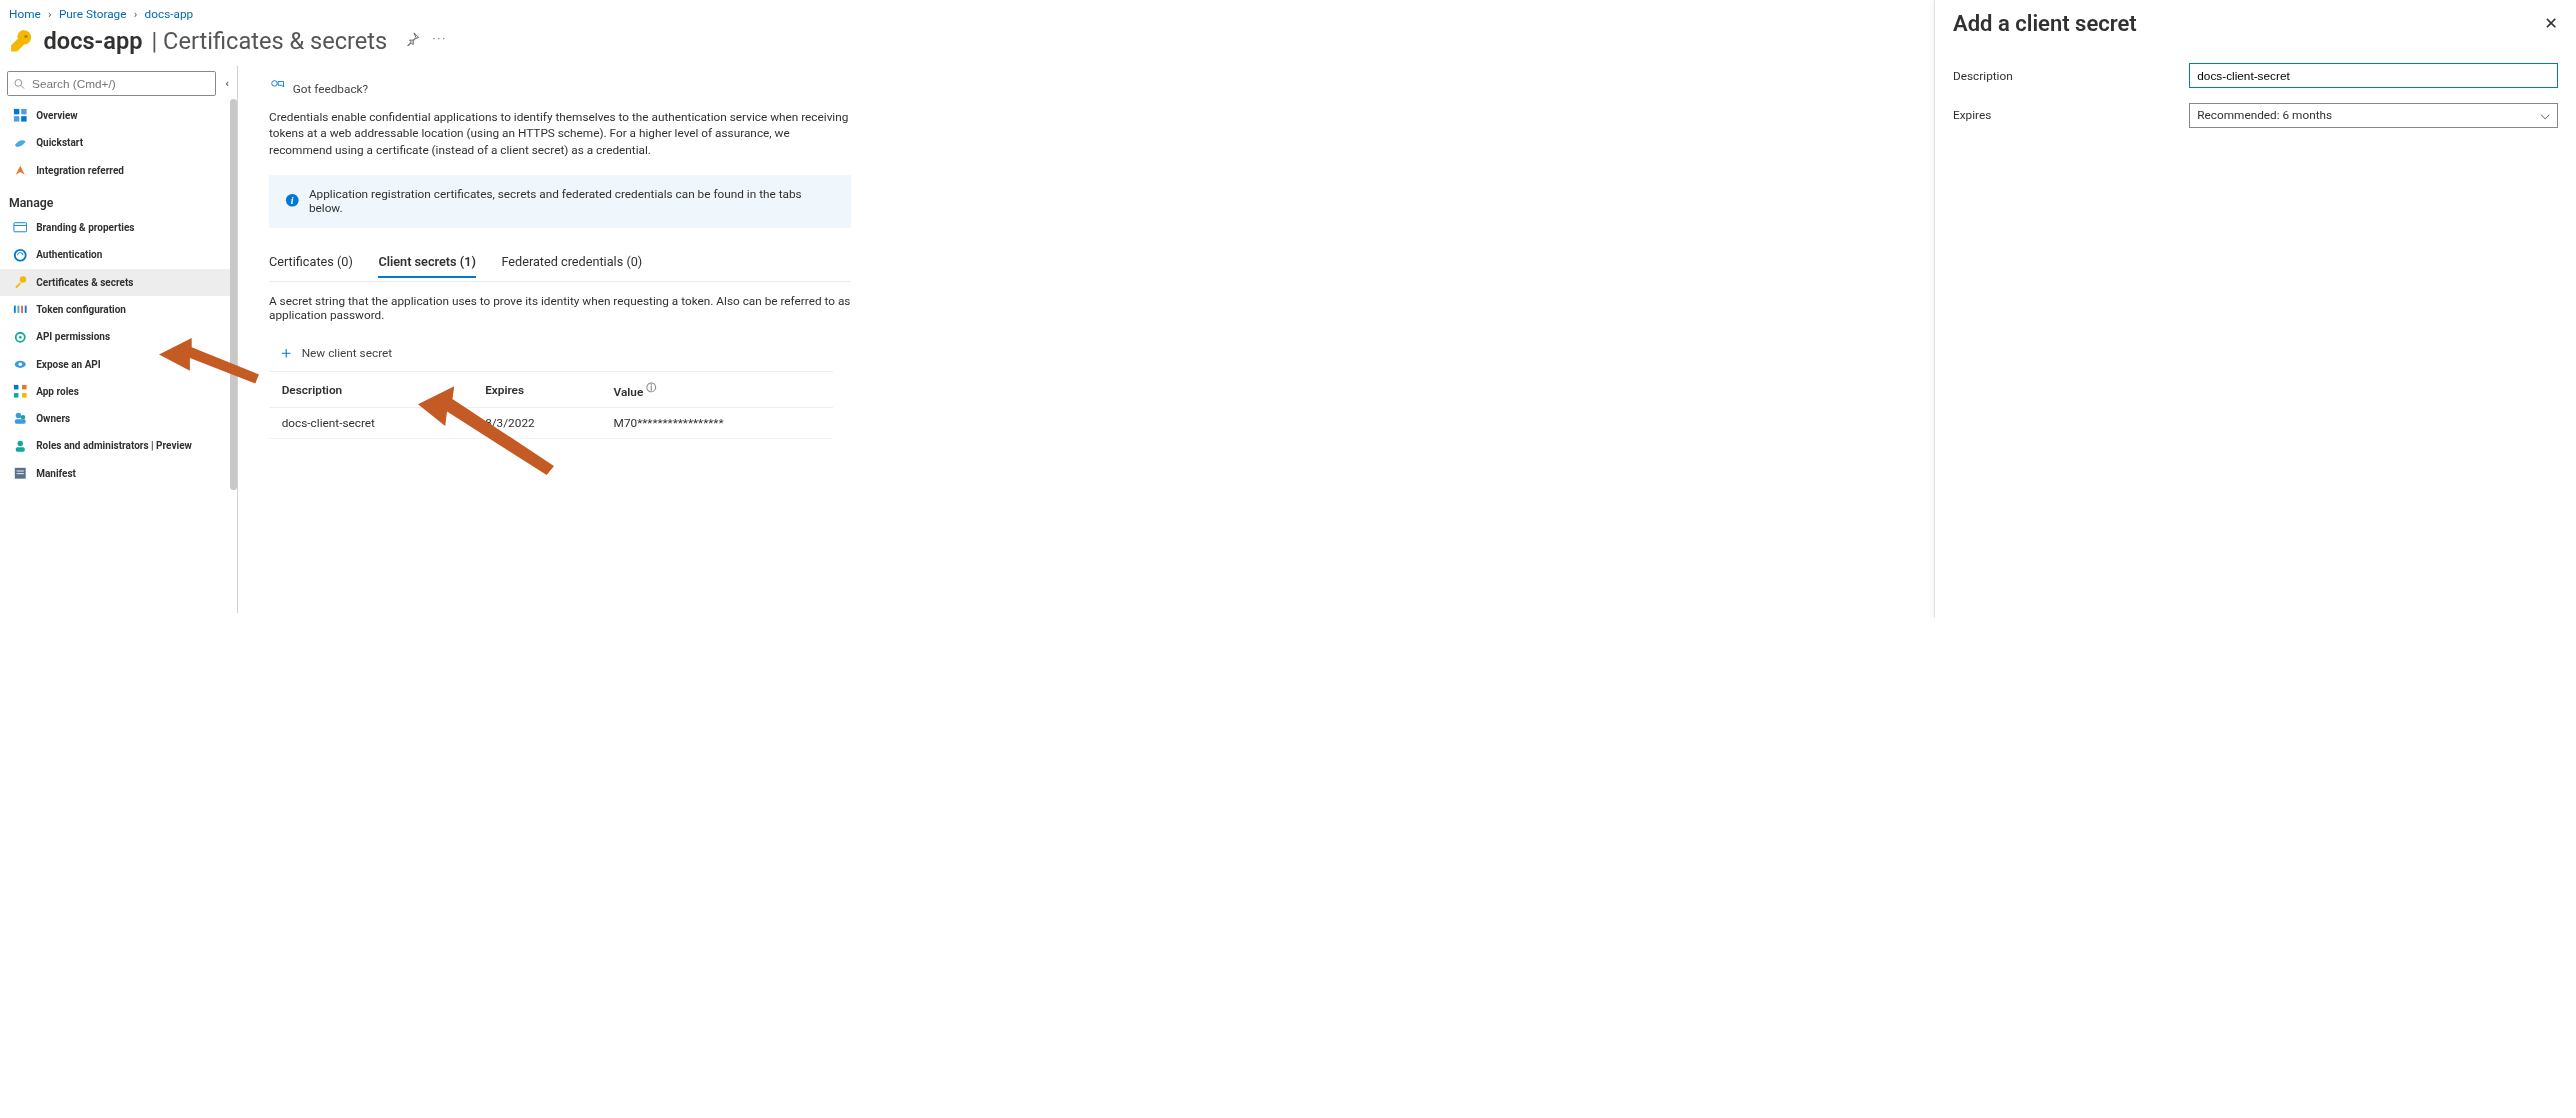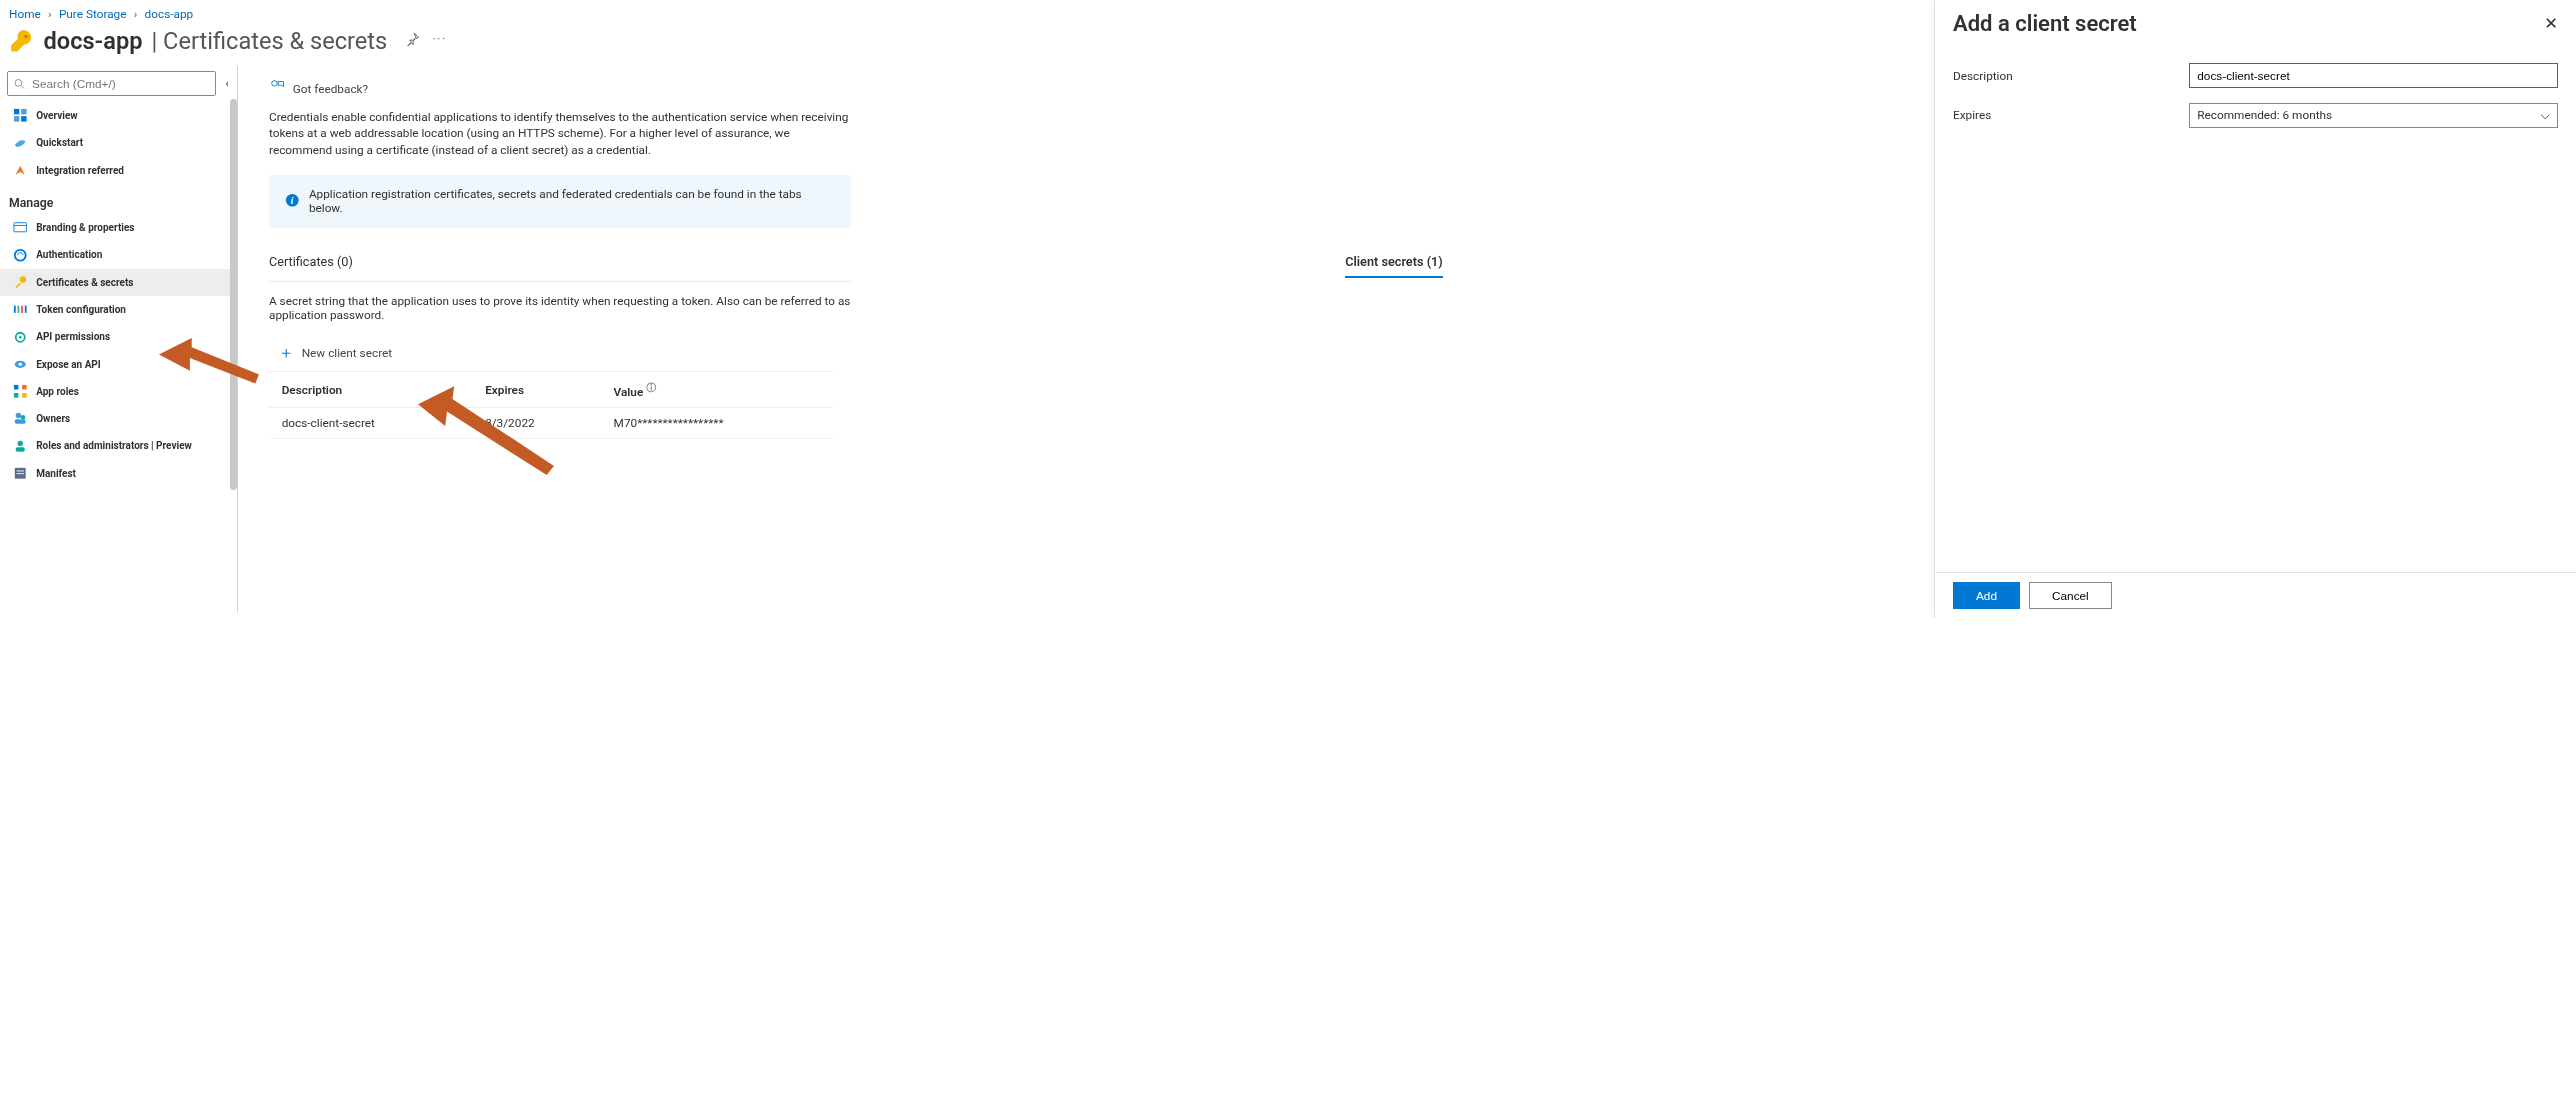--- a/index.html
+++ b/index.html
@@ -65,21 +65,21 @@
   .main { flex:1; padding: 11px 0 0 31px; overflow:hidden; }
   .feedback-row { display:flex; align-items:flex-end; gap:7.3px; color:#444; padding-bottom:12.7px; }
   .feedback-row .ic { color:var(--azure-blue); }
   .desc-text { max-width: 582px; padding-bottom: 16.4px; line-height:1.4; color:#323130; }
   .info-banner {
     background: var(--info-bg); padding: 12.7px 16.4px; display:flex; align-items:center; gap:9px;
     margin-bottom: 20px; max-width: 582px;
   }
   .info-banner .info-icon { color: var(--azure-blue); font-weight:bold; }
 
-  .tabs { display:flex; gap:25.5px; border-bottom: none; margin-bottom: 3.6px; justify-content: space-between; }
+  .tabs { display:flex; gap:25.5px; border-bottom: none; margin-bottom: 3.6px; }
   .tab { padding: 5.5px 0 7.3px; cursor:pointer; font-size:12.7px; }
   .tab.active { font-weight:600; border-bottom: 2.7px solid var(--azure-blue); }
   .tab-underline { height:0.9px; background:#ececec; margin-top:-0.9px; max-width:582px; }
 
   .tab-desc { padding: 12.7px 0 16.4px; max-width:582px; }
   .new-secret { display:flex; align-items:center; gap:7.3px; color:#444; cursor:pointer; padding:3.6px 0 7.3px 9px; }
   .new-secret .plus { color: var(--azure-blue); font-size:16.4px; font-weight:300; }
 
   table.secrets { border-collapse: collapse; width: 564px; }
   table.secrets th, table.secrets td { text-align:left; padding:8.2px 12.7px; font-size:11.8px; }
@@ -360,24 +360,20 @@
         <input type="text" value="docs-client-secret" style="">
       </div>
       <div class="field-row">
         <label>Expires</label>
         <div class="select">
           <span>Recommended: 6 months</span>
           <span>⌵</span>
         </div>
       </div>
     </div>
-    <div class="panel-foot">
-      <button class="btn btn-primary">Add</button>
-      <button class="btn">Cancel</button>
-    </div>
   </div>
 
   <div class="arrow" style="left:159px; top:327px;">
     <svg width="109" height="64" viewBox="0 0 120 70">
         <polygon points="0,30 36,12 36,22 110,52 106,62 34,34 34,48" fill="#c45a24"></polygon>
       </svg>
   </div>
   <div class="arrow" style="left:418px; top:386px;">
     <svg width="145" height="91" viewBox="0 0 160 100">
         <polygon points="0,20 40,0 38,14 150,88 142,98 32,28 30,44" fill="#c45a24"></polygon>

